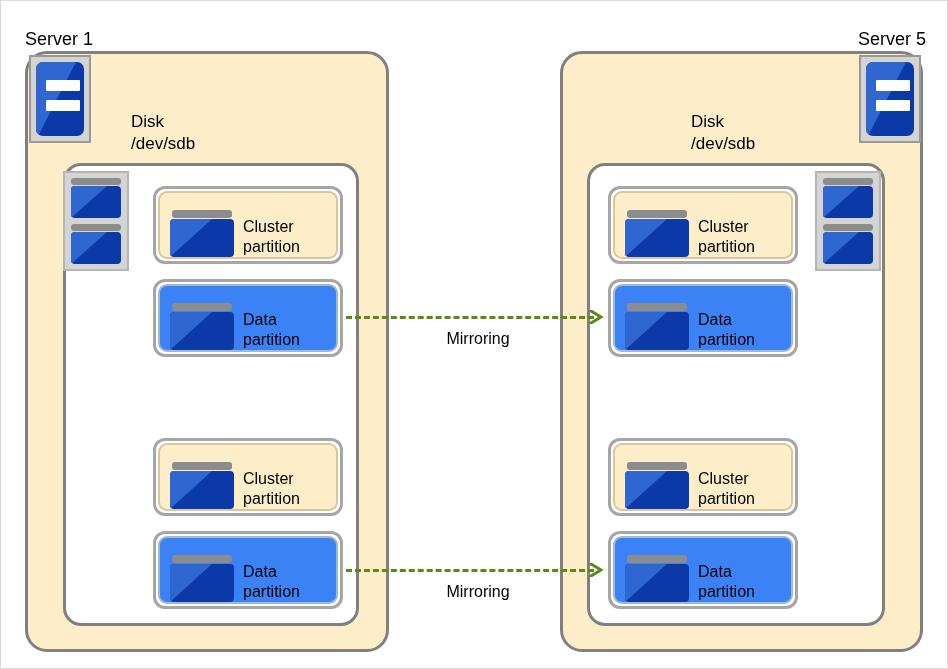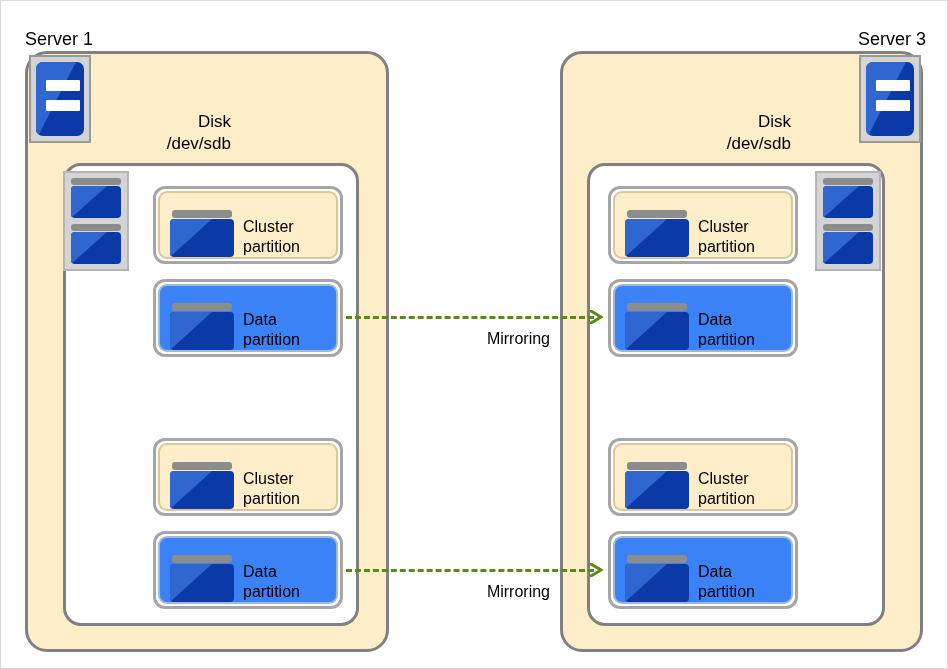--- a/index.html
+++ b/index.html
@@ -34,21 +34,21 @@
   }
   #server1-box { left:24px;  top:50px; width:364px; height:601px; }
   #server2-box { left:559px; top:50px; width:363px; height:601px; }
 
   
   .disk-label {
     position:absolute;
     font-size:17px;
     line-height:22px;
     color:#000;
-    text-align:right;
+    text-align:left;
     white-space:nowrap;
   }
   #disk1-label { left:130px; top:110px; width:100px; }
   #disk2-label { left:690px; top:110px; width:100px; }
 
   
   .disk-inner {
     position:absolute;
     background:#ffffff;
     border:3px solid #808080;
@@ -202,21 +202,21 @@
     width:14px; height:14px;
   }
   #mirror1-head { left:588px; top:309px; }
   #mirror2-head { left:588px; top:562px; }
   .mirror-head svg { display:block; }
   .mirror-label {
     position:absolute;
     font-size:16px;
     line-height:20px;
     color:#000;
-    text-align:right;
+    text-align:center;
     width:160px;
     white-space:nowrap;
     padding-left:16px;
   }
   #mirror1-label { left:389px; top:328px; }
   #mirror2-label { left:389px; top:581px; }
 </style>
 </head>
 <body>
 
@@ -296,21 +296,21 @@
         <span class="cap"></span>
         <span class="body"></span>
       </span>
       <span class="part-text">
         <div>Data</div>
         <div>partition</div>
       </span>
     </div>
   </div>
 
-  <div class="server-label" id="server2-label">Server 3</div>
+  <div class="server-label" id="server2-label">Server 5</div>
 
   <div class="server-box" id="server2-box"></div>
 
   <div class="disk-label" id="disk2-label">
     <div>Disk</div>
     <div>/dev/sdb</div>
   </div>
 
   <div class="disk-inner" id="disk2-inner"></div>
 

